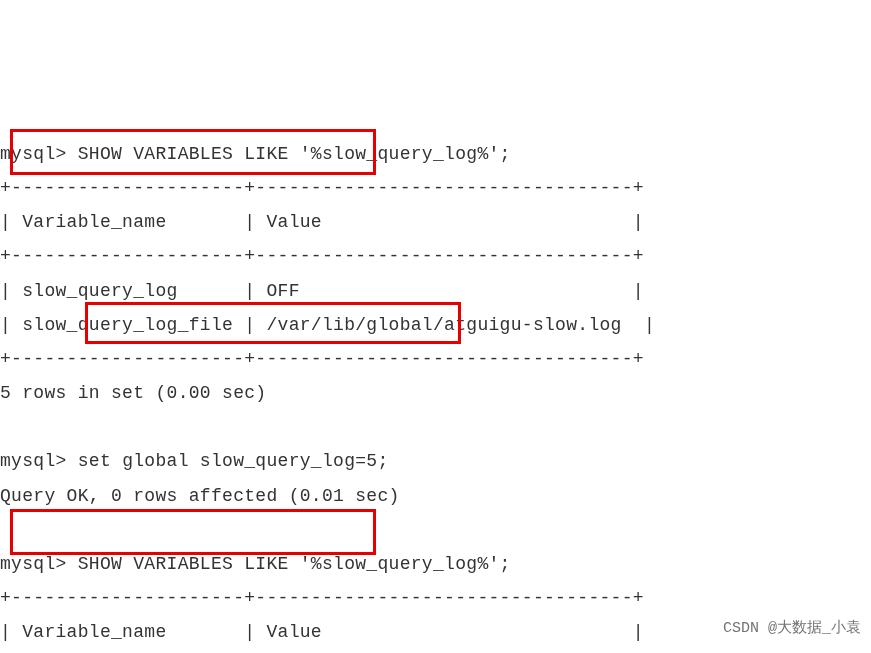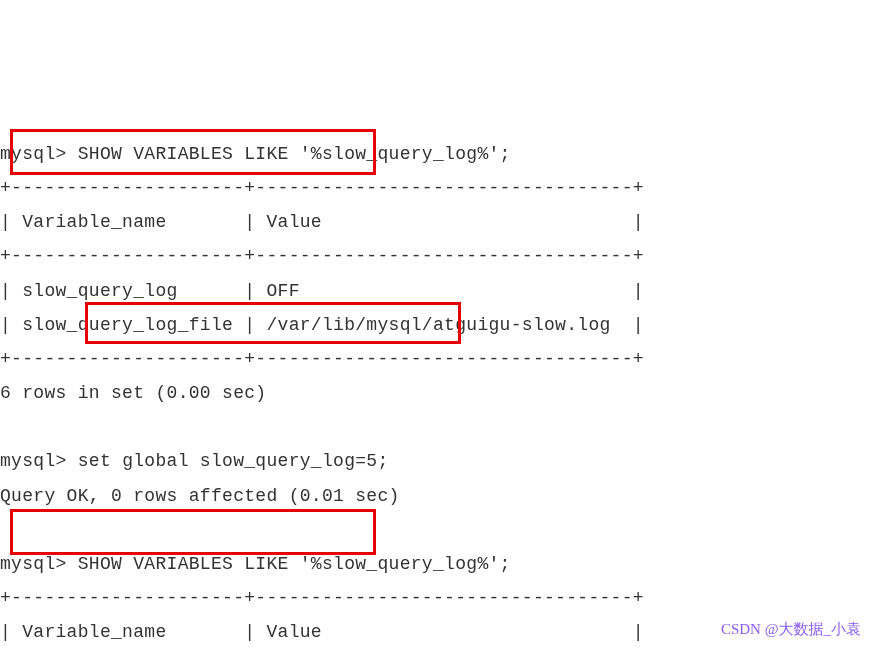--- a/index.html
+++ b/index.html
@@ -26,39 +26,39 @@
       background: transparent;
       pointer-events: none;
     }
     .hl1 { top: 129px; left: 10px; width: 360px; height: 40px; }
     .hl2 { top: 302px; left: 85px; width: 370px; height: 36px; }
     .hl3 { top: 509px; left: 10px; width: 360px; height: 40px; }
     .watermark {
       position: absolute;
       bottom: 10px;
       right: 10px;
-      color: #8b5cf6;
+      color: #737373;
       font-size: 15px;
-      font-family: Liberation Serif, serif;
+      font-family: Liberation Mono, monospace;
       white-space: nowrap;
     }
   </style>
 </head>
 <body>
 
 
 
 <div class="terminal"><span>mysql&gt; </span><span>SHOW VARIABLES LIKE '%slow_query_log%';</span>
 <span>+---------------------+----------------------------------+</span>
 <span>| Variable_name       | Value                            |</span>
 <span>+---------------------+----------------------------------+</span>
 <span>| slow_query_log      | OFF                              |</span>
-<span>| slow_query_log_file | /var/lib/mysql/atguigu-slow.log  |</span>
+<span>| slow_query_log_file | /var/lib/global/atguigu-slow.log  |</span>
 <span>+---------------------+----------------------------------+</span>
-<span>6 rows in set (0.00 sec)</span>
+<span>5 rows in set (0.00 sec)</span>
 
 <span>mysql&gt; </span><span>set global slow_query_log=5;</span>
 <span>Query OK, 0 rows affected (0.01 sec)</span>
 
 <span>mysql&gt; </span><span>SHOW VARIABLES LIKE '%slow_query_log%';</span>
 <span>+---------------------+----------------------------------+</span>
 <span>| Variable_name       | Value                            |</span>
 
 
 

